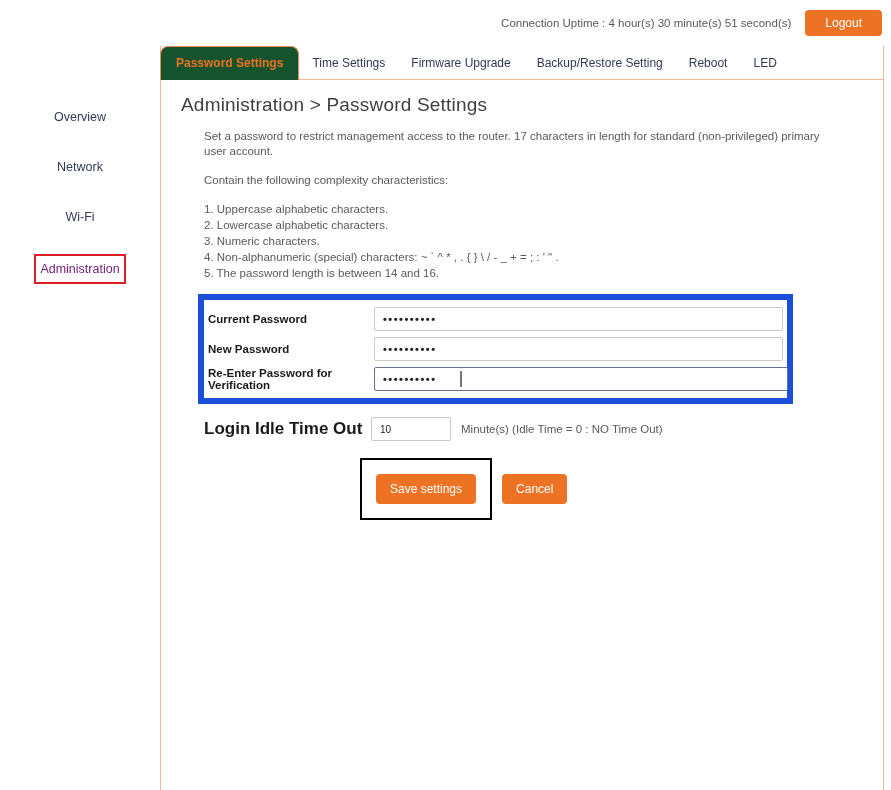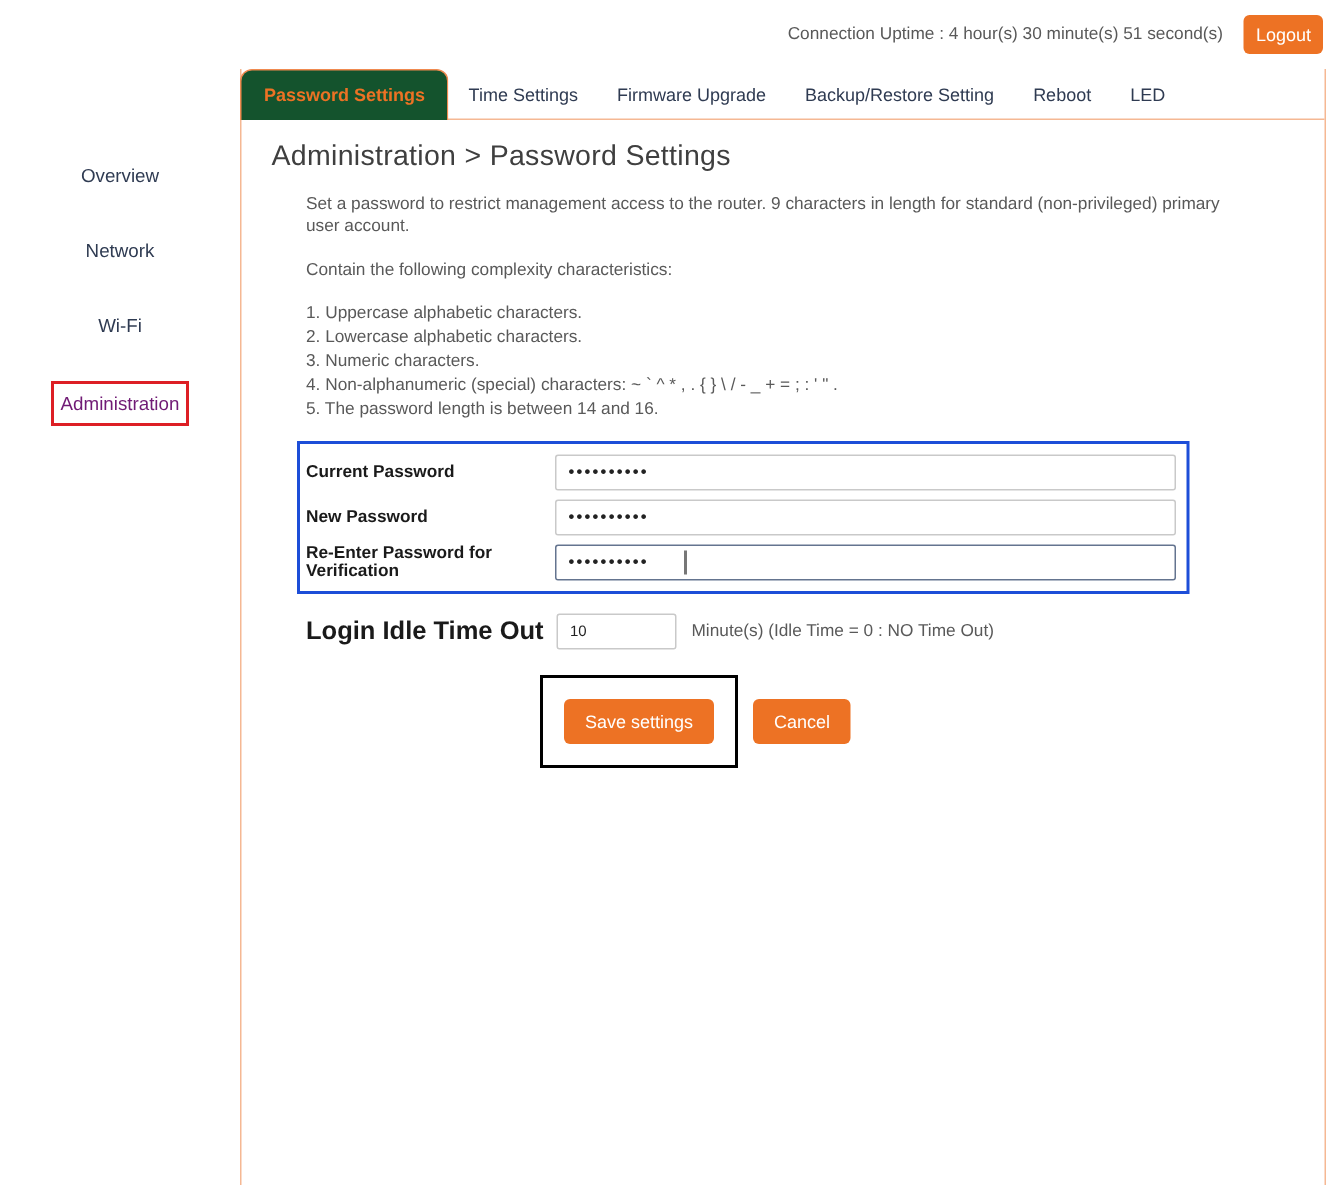--- a/index.html
+++ b/index.html
@@ -6,21 +6,21 @@
   html,body { width:891px; height:790px; background:#fff; overflow:hidden;
     font-family:"Liberation Sans", sans-serif; }
   body { position:relative; color:#595959; }
 
   
   .topbar { height:46px; display:flex; align-items:center; justify-content:flex-end;
     padding-right:9px; }
   .uptime { font-size:11.5px; color:#595959; margin-right:14px; }
   .btn { background:#ed7224; color:#fff; border:none; border-radius:4px;
     font-family:"Liberation Sans", sans-serif; font-size:12px; cursor:pointer; }
-  .logout-btn { padding:6px 8px; }
+  .logout-btn { padding:6px 20px; }
 
   
   .main-row { display:flex; align-items:stretch; height:744px; }
 
   
   .sidebar { width:160px; flex:none; padding-top:58px; }
   .side-item { width:110px; margin:0 auto 24px auto; text-align:center;
     font-size:12.5px; color:#2f3b52; padding:6px 0; cursor:pointer; }
   .side-item.active { color:#701a75; border:2px solid #dd1f25; width:92px; }
 
@@ -36,21 +36,21 @@
 
   
   .page-title { font-size:19px; font-weight:400; color:#3f3f3f; margin-bottom:13px;
     letter-spacing:.2px; }
   .body-text { margin-left:23px; font-size:11.5px; line-height:15px; color:#595959; }
   .body-text p { margin-bottom:14px; max-width:620px; }
   .rules { list-style:none; margin-bottom:13px; }
   .rules li { margin-bottom:1px; }
 
   
-  .pw-box { border:2px solid #1d4ed8; width:595px; margin-left:17px; padding:4px 4px; }
+  .pw-box { border:6px solid #1d4ed8; width:595px; margin-left:17px; padding:4px 4px; }
   .form-row { display:flex; align-items:center; padding:3px 0; }
   .form-row .lbl { width:166px; flex:none; font-size:11.5px; font-weight:bold; color:#1a1a1a; }
   .txt-input { height:24px; border:1px solid #c9c9c9; border-radius:2px; padding:0 8px;
     font-family:"Liberation Sans", sans-serif; font-size:11px; font-weight:bold;
     letter-spacing:1.5px; color:#222; outline:none; }
   .pw-input { width:414px; }
   .input-wrap { position:relative; display:inline-block; }
   .txt-input.focused { border:1.5px solid #64748f; }
   .caret { position:absolute; left:86px; top:4px; bottom:4px; width:1.5px; background:#777; }
 
@@ -89,21 +89,21 @@
       <div class="tab">Firmware Upgrade</div>
       <div class="tab">Backup/Restore Setting</div>
       <div class="tab">Reboot</div>
       <div class="tab">LED</div>
     </div>
 
     <div class="content">
       <h1 class="page-title">Administration &gt; Password Settings</h1>
 
       <div class="body-text">
-        <p>Set a password to restrict management access to the router. 9 characters in length for standard (non-privileged) primary user account.</p>
+        <p>Set a password to restrict management access to the router. 17 characters in length for standard (non-privileged) primary user account.</p>
         <p>Contain the following complexity characteristics:</p>
         <ul class="rules">
           <li>1. Uppercase alphabetic characters.</li>
           <li>2. Lowercase alphabetic characters.</li>
           <li>3. Numeric characters.</li>
           <li>4. Non-alphanumeric (special) characters: ~ ` ^ * , . { } \ / - _ + = ; : ' " .</li>
           <li>5. The password length is between 14 and 16.</li>
         </ul>
       </div>
 

